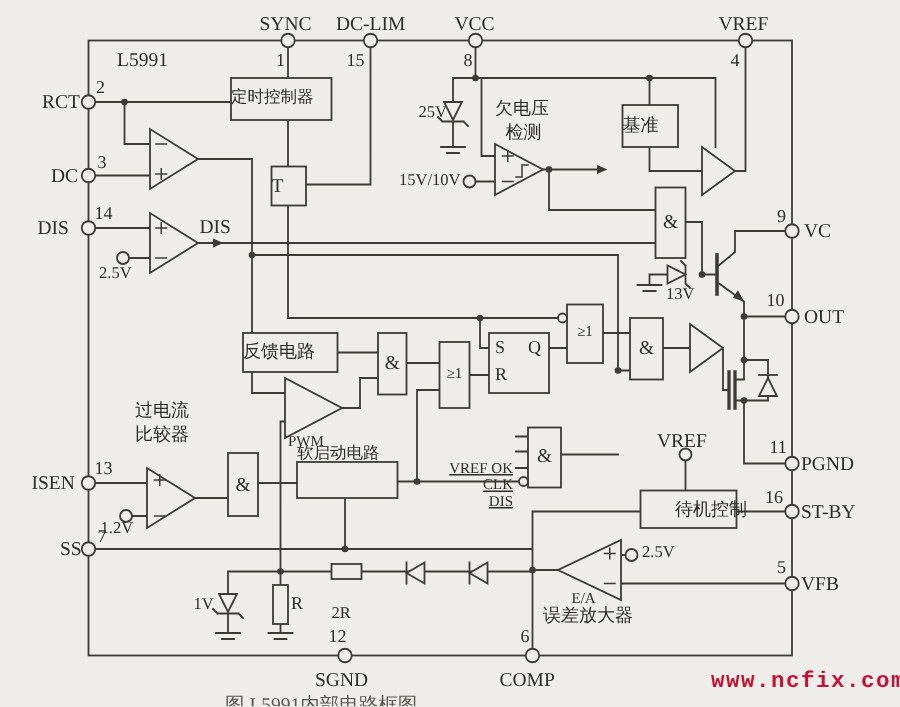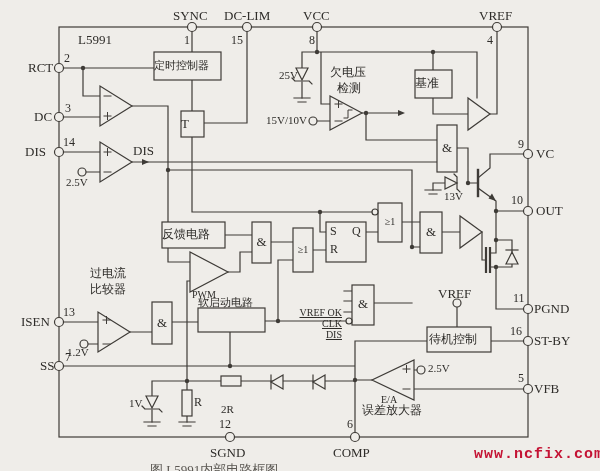--- a/index.html
+++ b/index.html
@@ -235,21 +235,21 @@
 <span class="lbl" style="left:333px;top:446px">COMP</span>
 <span class="lbl num" style="left:347px;top:418px">6</span>
 
 <span class="lbl cn11 ctr" style="left:154px;top:59px;width:67px">定时控制器</span>
 <span class="lbl ctr" style="left:181px;top:117px;width:23px">T</span>
 <span class="lbl cn" style="left:330px;top:66px">欠电压</span>
 <span class="lbl cn" style="left:337px;top:82px">检测</span>
 <span class="lbl cn ctr" style="left:415px;top:77px;width:37px">基准</span>
 <span class="lbl cn ctr" style="left:162px;top:228px;width:80px">反馈电路</span>
 <span class="lbl cn11 ctr" style="left:198px;top:296px;width:64px">软启动电路</span>
-<span class="lbl cn ctr" style="left:429px;top:333px;width:52px">待机控制</span>
+<span class="lbl cn ctr" style="left:450px;top:333px;width:52px">待机控制</span>
 <span class="lbl cn" style="left:362px;top:404px">误差放大器</span>
 <span class="lbl cn" style="left:90px;top:267px">过电流</span>
 <span class="lbl cn" style="left:90px;top:283px">比较器</span>
 <span class="lbl sm10" style="left:192px;top:266px">PWM</span>
 <span class="lbl sm10" style="left:381px;top:371px">E/A</span>
 
 <span class="lbl gate" style="left:437px;top:141px;width:20px">&amp;</span>
 <span class="lbl gate" style="left:420px;top:225px;width:22px">&amp;</span>
 <span class="lbl gate" style="left:252px;top:235px;width:19px">&amp;</span>
 <span class="lbl gate" style="left:352px;top:297px;width:22px">&amp;</span>

